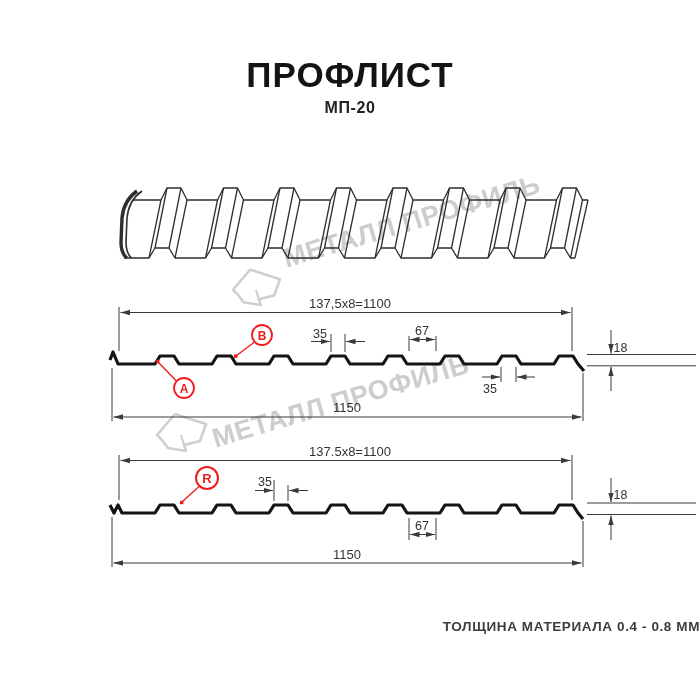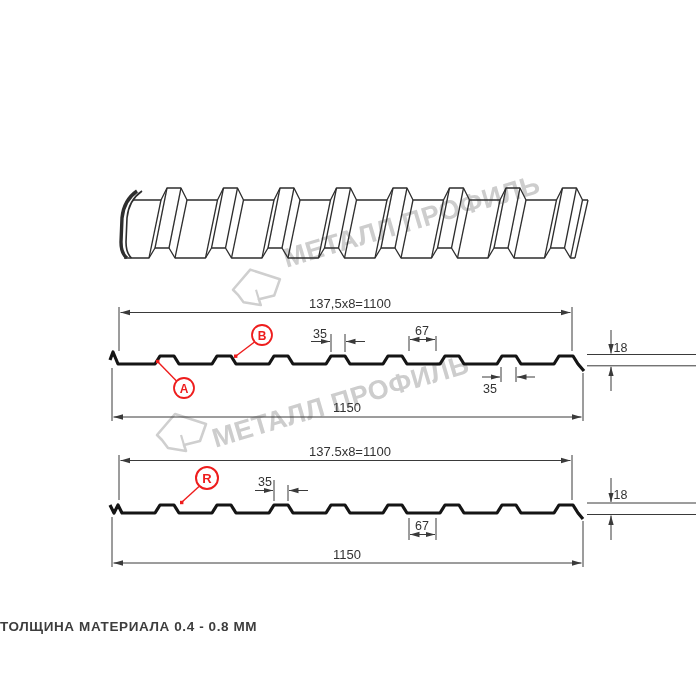--- a/index.html
+++ b/index.html
@@ -1,36 +1,40 @@
 <!DOCTYPE html>
 <html><head>
 <meta charset="utf-8">
 <style>
   html,body{margin:0;padding:0;background:#fff;}
   .canvas{position:relative;width:700px;height:700px;background:#ffffff;overflow:hidden;
           font-family:"Liberation Sans",sans-serif;}
   .header{position:absolute;top:58px;left:0;width:100%;text-align:center;z-index:3;}
   .title{font-size:35px;font-weight:800;letter-spacing:1px;color:#141414;line-height:34px;}
   .subtitle{margin-top:7px;font-size:16px;font-weight:600;letter-spacing:0.6px;color:#222;}
-  .footer{position:absolute;top:619px;left:0;width:100%;text-align:left;
+  .footer{position:absolute;top:619px;left:0;width:100%;text-align:right;
           font-size:13.5px;font-weight:700;letter-spacing:0.6px;color:#3d3d3d;z-index:3;}
   .wm{position:absolute;z-index:1;color:#cdcdcd;}
   .wm-text{position:absolute;font-size:27px;font-weight:700;letter-spacing:0.5px;color:#cdcdcd;
            white-space:nowrap;transform-origin:0 50%;transform:rotate(-16.5deg);}
   .wm-logo{position:absolute;}
   svg.overlay{position:absolute;left:0;top:0;z-index:2;}
   text.dim{font-family:"Liberation Sans",sans-serif;font-size:12.5px;fill:#333;}
   text.dimbig{font-family:"Liberation Sans",sans-serif;font-size:13px;fill:#333;}
   text.redlbl{font-family:"Liberation Sans",sans-serif;font-weight:700;fill:#ee1d1d;}
 </style>
 </head>
 <body>
 
 <div class="canvas">
 
+  <div class="header">
+    <div class="title">ПРОФЛИСТ</div>
+    <div class="subtitle">МП-20</div>
+  </div>
 
   <div class="wm">
     <svg class="wm-logo" style="left:227px;top:261px" width="58" height="46" viewBox="0 0 60 48">
       <path d="M6,30 L24,9 L55,19 L49,36 L33,40 L35,46 L17,43 L11,35 Z" fill="none" stroke="#cfcfcf" stroke-width="2.6" stroke-linejoin="round"></path>
       <path d="M33,40 L30,30" fill="none" stroke="#cfcfcf" stroke-width="2.2"></path>
     </svg>
     <div class="wm-text" style="left:284px;top:244px">МЕТАЛЛ ПРОФИЛЬ</div>
   </div>
 
   <div class="wm">

